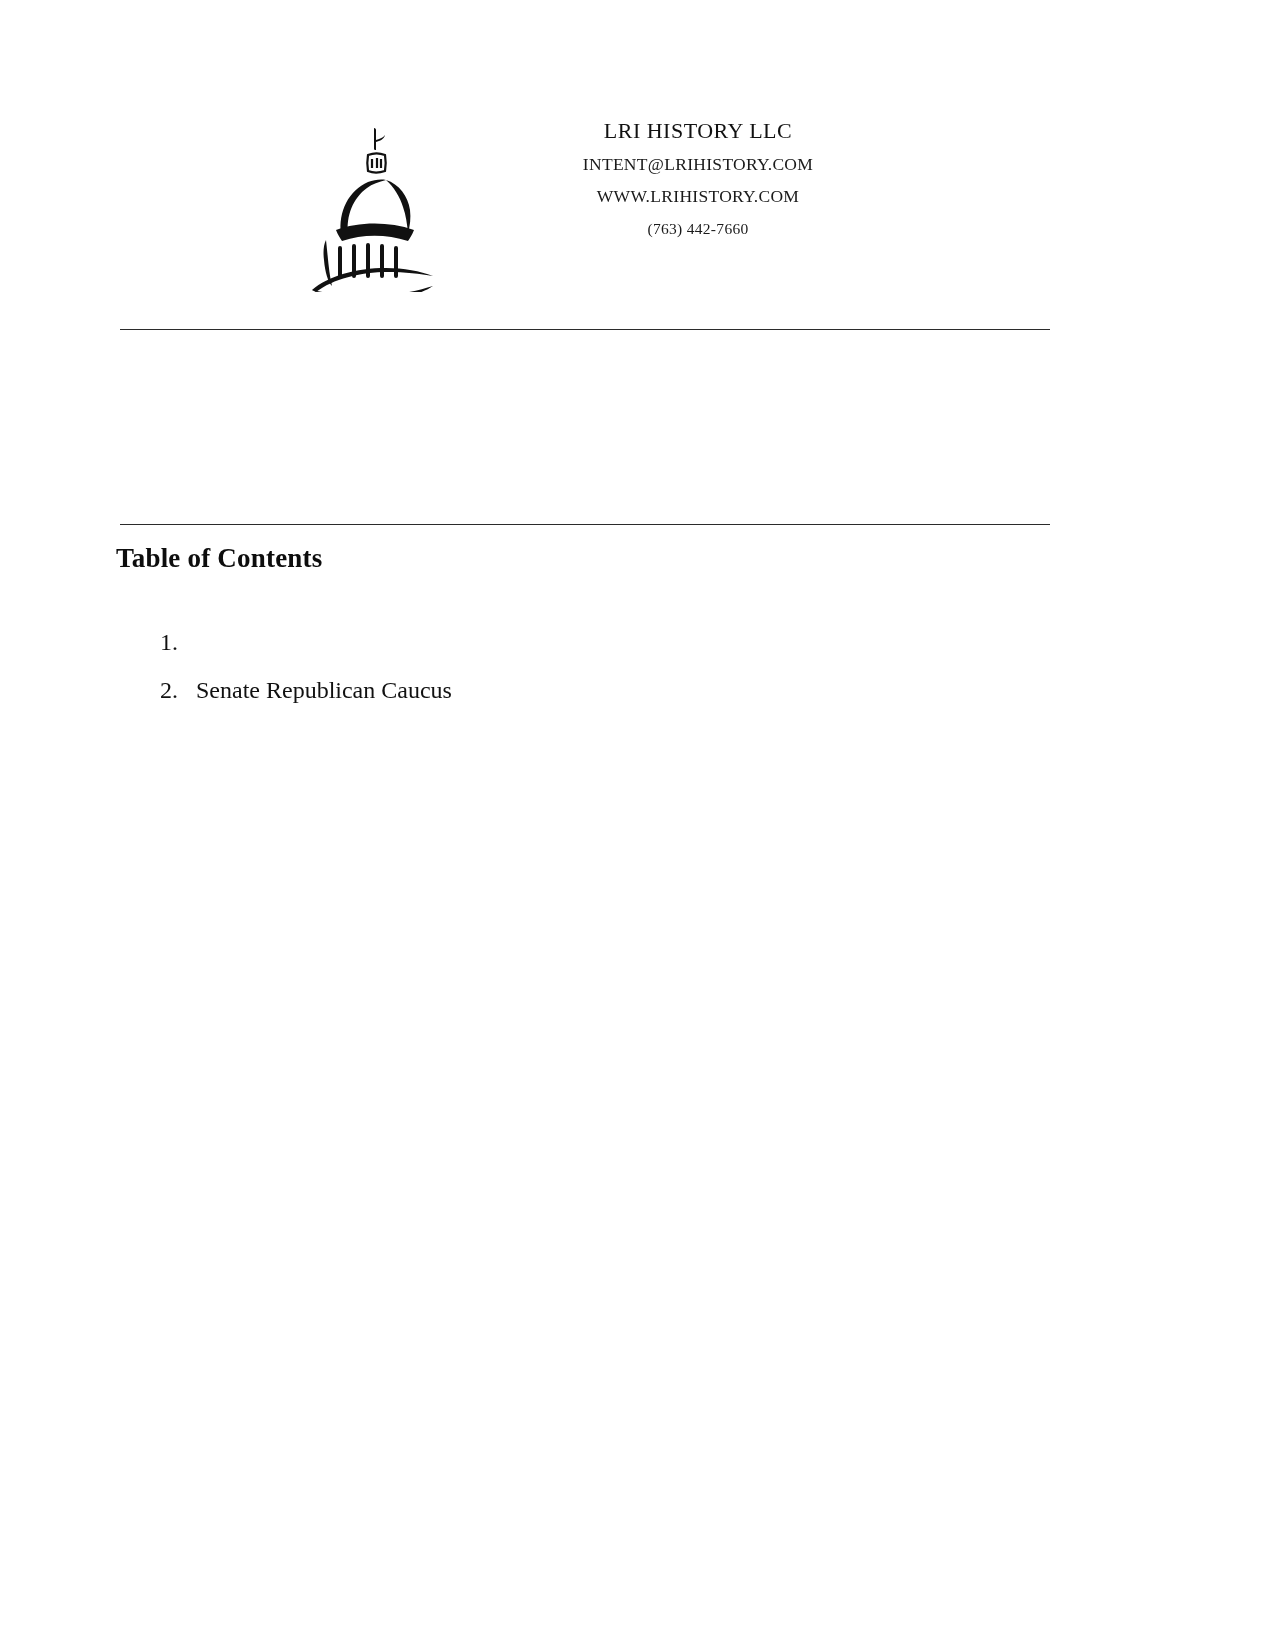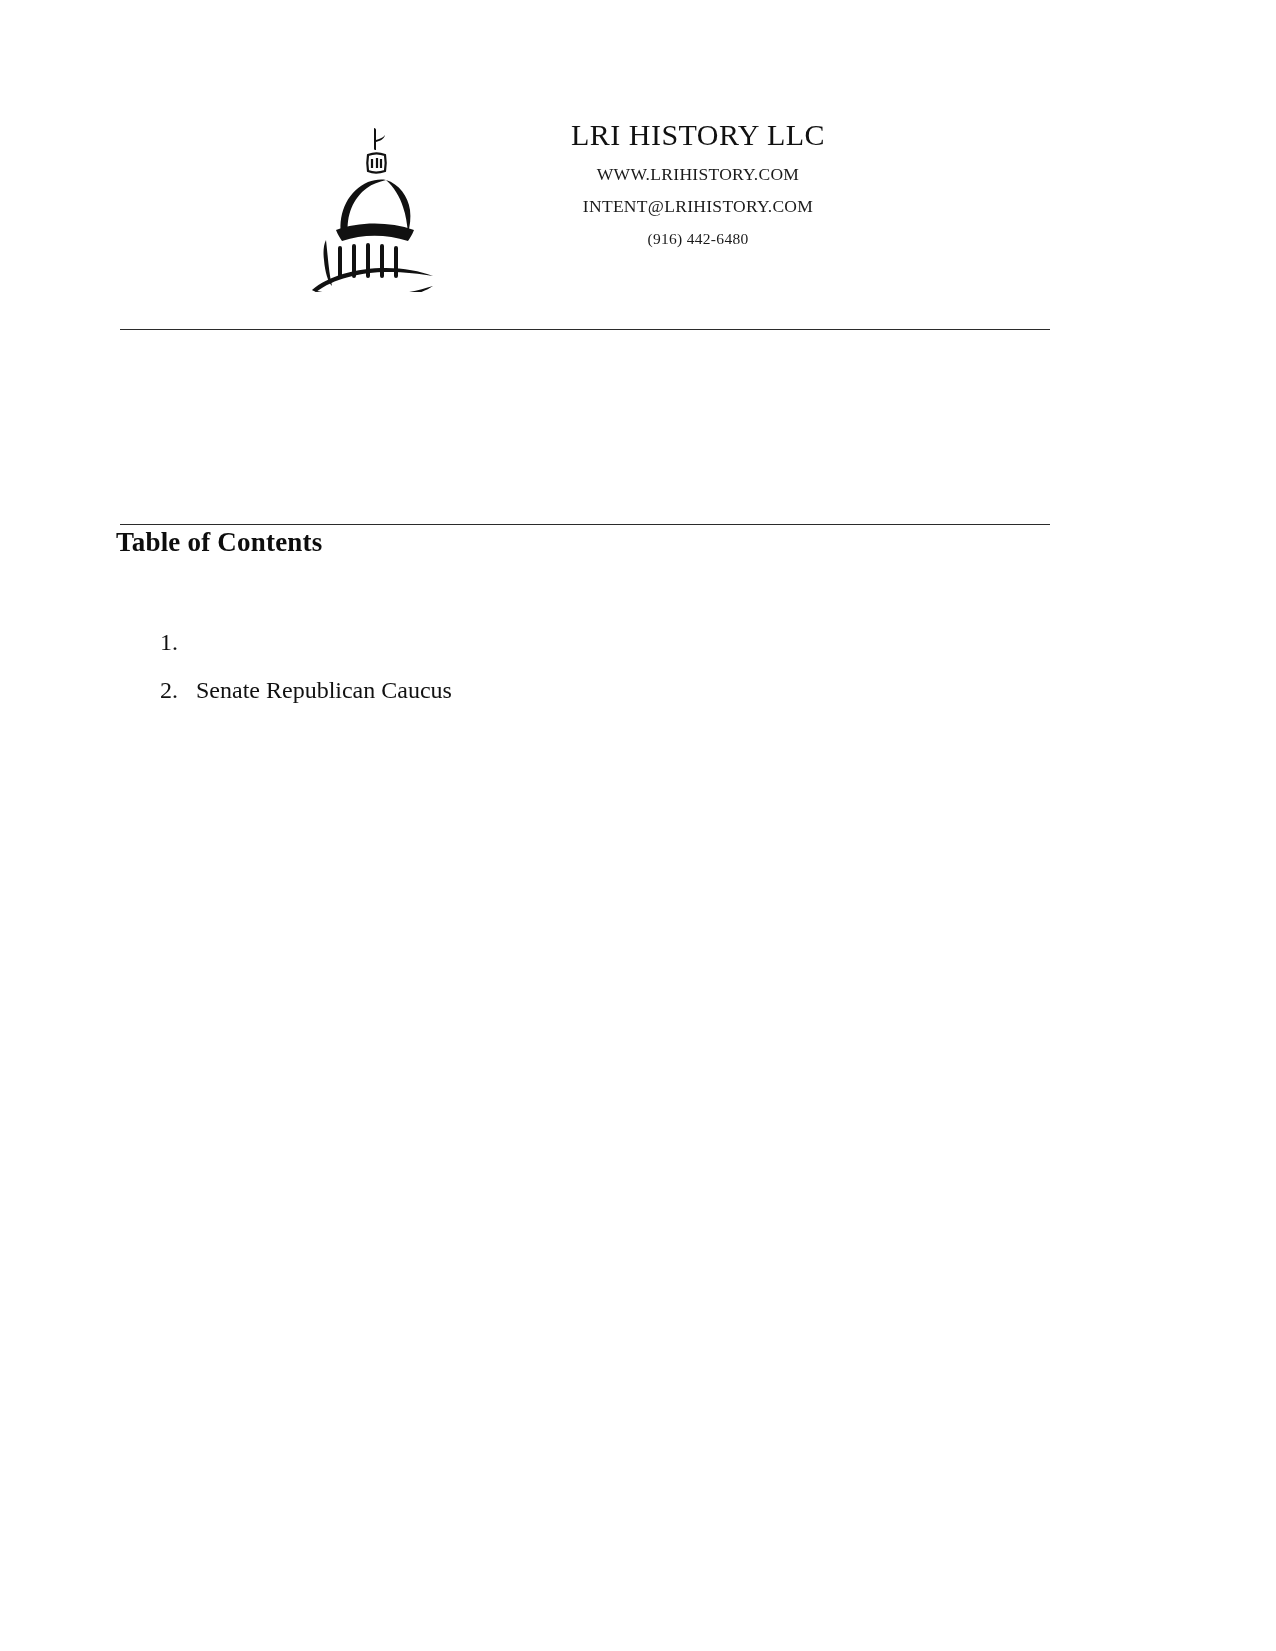--- a/index.html
+++ b/index.html
@@ -45,21 +45,21 @@
   }
 
   .contact-block {
     margin-left: 18px;
     width: 430px;
     text-align: center;
   }
 
   .org-name {
     font-family: "Liberation Serif", serif;
-    font-size: 30px;
+    font-size: 22px;
     letter-spacing: 0.5px;
     color: #111111;
     line-height: 1.15;
     white-space: nowrap;
   }
 
   .contact-line {
     font-family: "Liberation Serif", serif;
     font-size: 17.5px;
     letter-spacing: 0.3px;
@@ -99,21 +99,21 @@
   }
   .session-line {
     line-height: 41px;
     white-space: nowrap;
   }
 
   
   .toc-title {
     position: absolute;
     left: 116px;
-    top: 527px;
+    top: 543px;
     font-family: "Liberation Serif", serif;
     font-weight: bold;
     font-size: 27px;
     color: #0d0d0d;
     letter-spacing: 0.2px;
   }
 
   .toc-list {
     position: absolute;
     left: 116px;
@@ -171,23 +171,23 @@
           <path d="M26 118 c2 18 3 34 6 46 c-4 -4 -7 -14 -8 -26 c-1 -8 -0.5 -15 2 -20 z"></path>
 
           <path d="M12 168 c16 -14 44 -22 74 -22 c18 0 34 3 47 8 c-13 -2 -28 -4 -45 -4 c-28 0 -55 7 -72 20 z"></path>
           <path d="M12 168 c18 8 46 12 72 10 c22 -2 39 -7 49 -14 c-13 4 -29 8 -49 9 c-26 2 -54 -1 -72 -5 z"></path>
         </g>
       </svg>
     </div>
 
     <div class="contact-block">
       <div class="org-name">LRI HISTORY LLC</div>
+      <div class="contact-line">INTENT@LRIHISTORY.COM</div>
       <div class="contact-line">WWW.LRIHISTORY.COM</div>
-      <div class="contact-line">INTENT@LRIHISTORY.COM</div>
-      <div class="contact-line phone">(916) 442-6480</div>
+      <div class="contact-line phone">(763) 442-7660</div>
     </div>
 
   </div>
 
   <div class="rule rule-top"></div>
 
 
   <div class="rule rule-bottom"></div>
 
   <div class="toc-title">Table of Contents</div>

